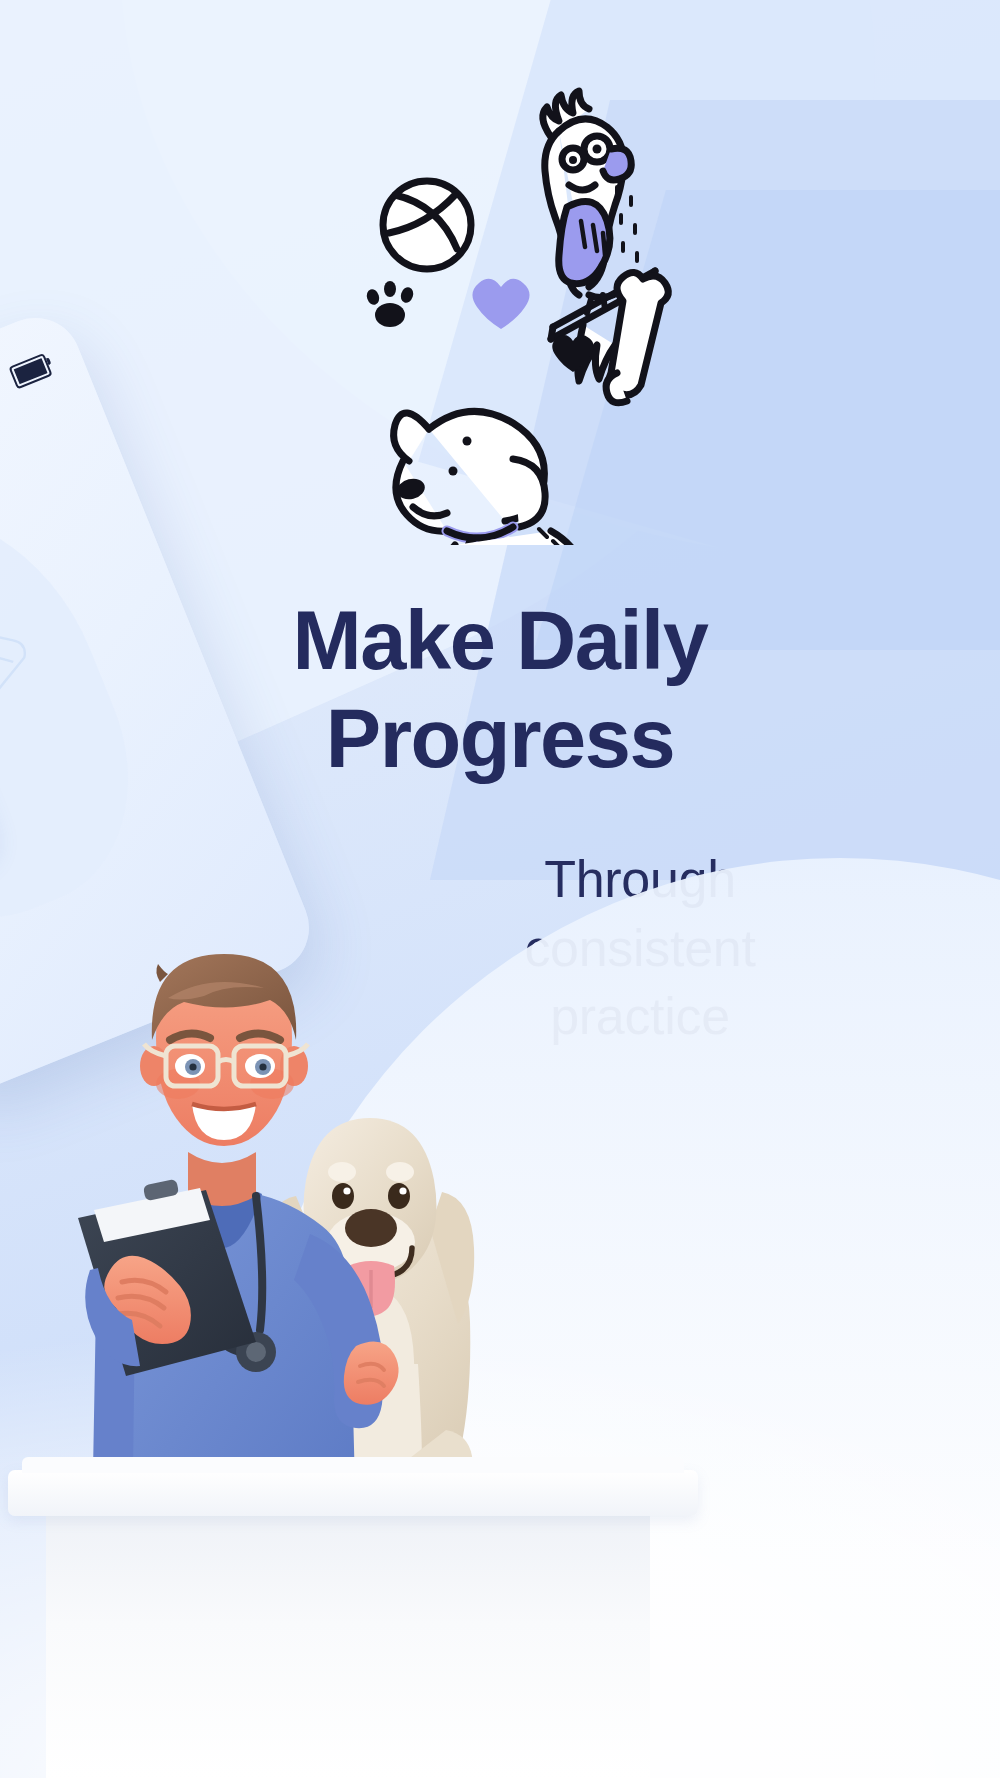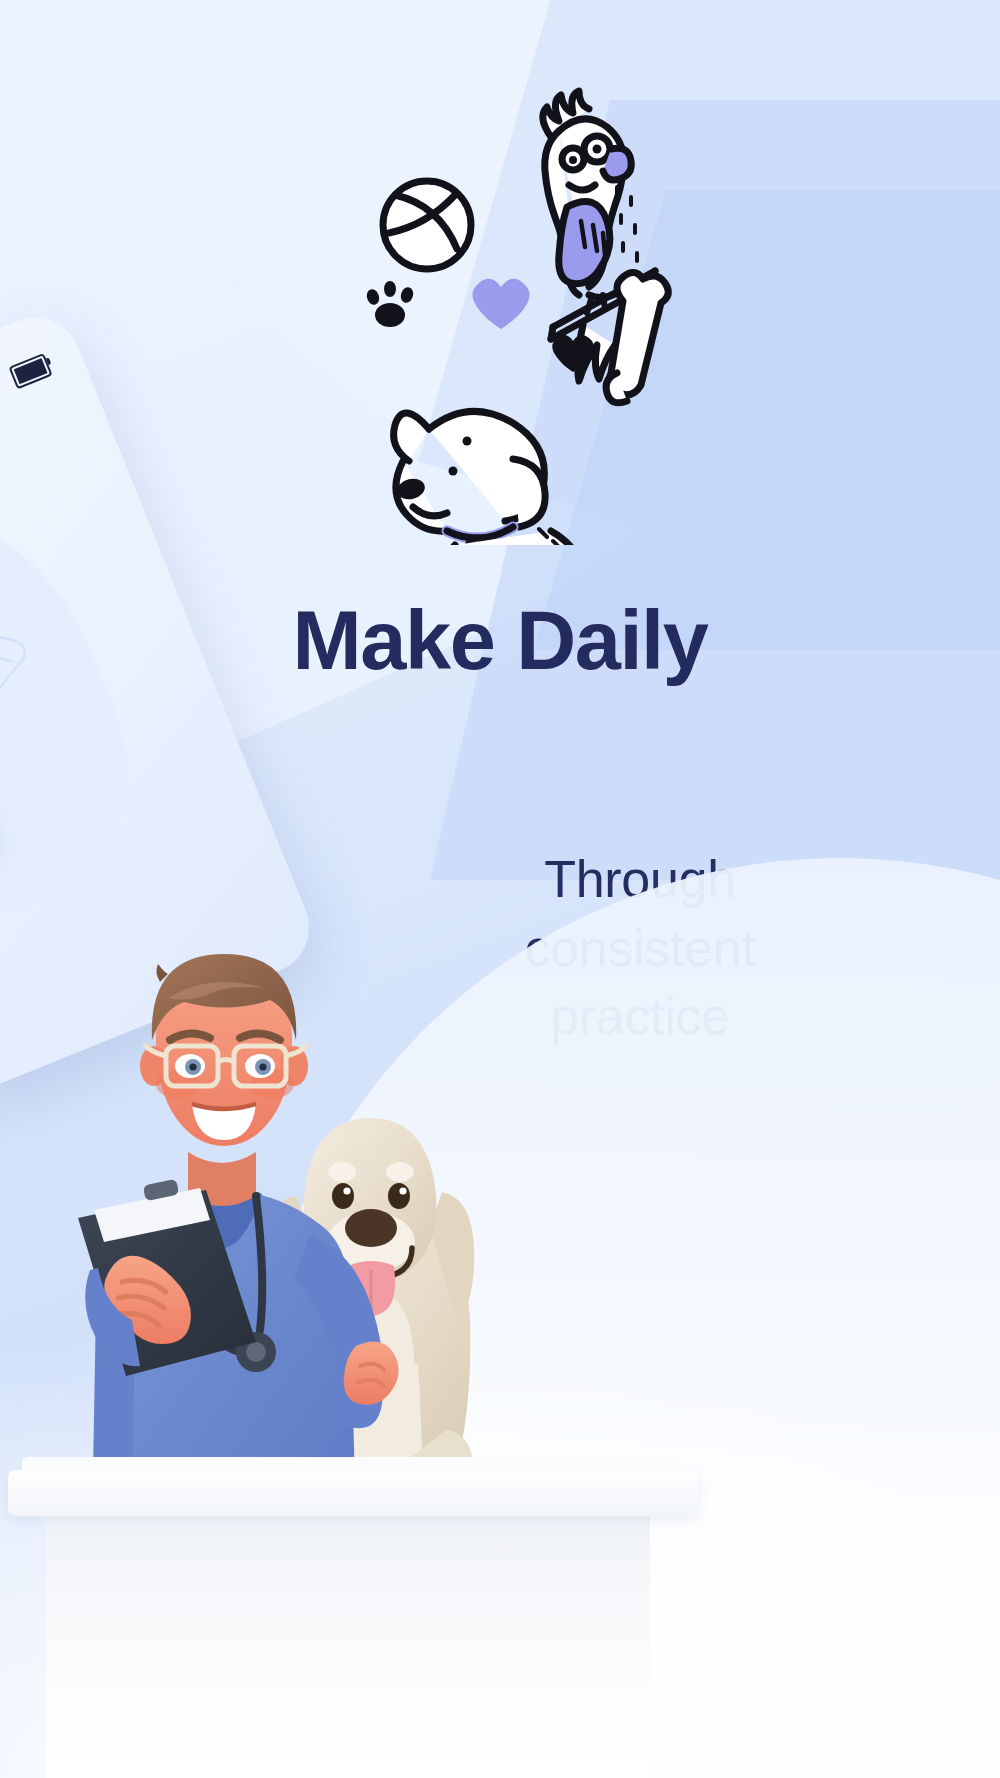--- a/index.html
+++ b/index.html
@@ -268,20 +268,21 @@
         <path d="M100 548 q-10 22 4 34 q14 12 30 2" fill="#ffffff"></path>
         <path d="M140 556 q-8 22 6 32 q14 10 28 0" fill="#ffffff"></path>
 
         <path d="M220 478 q34 -8 44 18 q10 28 -16 40" fill="#ffffff"></path>
       </g>
     </g>
   </svg>
 
   <div class="headline">
     <span class="hl-line">Make Daily</span>
+    <span class="hl-line">Progress</span>
   </div>
 
   <div class="subhead">
     <span class="sh-line">Through</span>
     <span class="sh-line">consistent</span>
     <span class="sh-line">practice</span>
   </div>
 
   <div class="bg-shape bg-floor-curve"></div>
   <div class="bg-shape bg-bottom-glow"></div>

